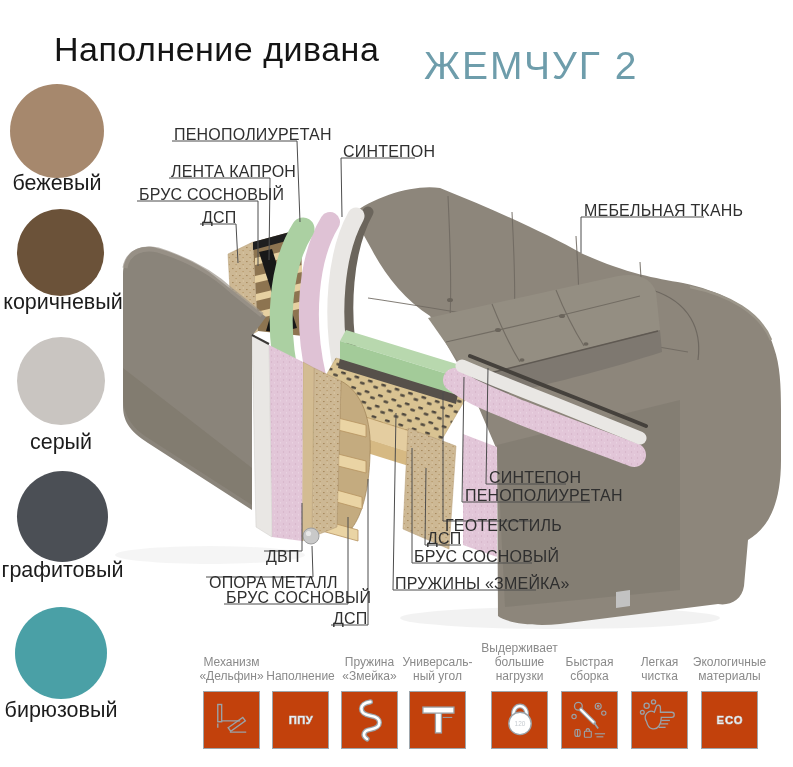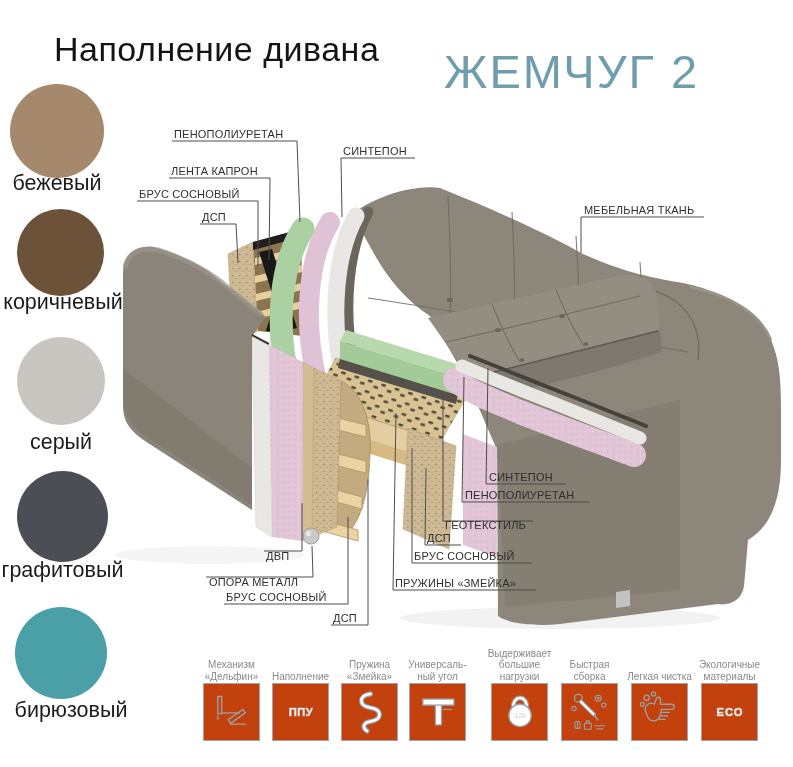--- a/index.html
+++ b/index.html
@@ -1,30 +1,30 @@
 <!DOCTYPE html>
 <html><head>
 <meta charset="utf-8">
 <style>
   html,body{margin:0;padding:0;background:#ffffff;}
   .stage{position:relative;width:793px;height:767px;background:#fff;overflow:hidden;
          font-family:"Liberation Sans", sans-serif;border-radius:13px;}
   .page-title{position:absolute;left:54px;top:30px;font-size:34px;letter-spacing:.5px;
               color:#141414;font-weight:400;}
-  .model-title{position:absolute;left:444px;top:44px;font-size:47px;font-weight:300;
+  .model-title{position:absolute;left:424px;top:44px;font-size:39px;font-weight:300;
                letter-spacing:2px;color:#6e9dab;}
   .swatch{position:absolute;border-radius:50%;}
   .swatch-label{position:absolute;font-size:21.5px;color:#1c1c1c;text-align:center;}
-  .dlabel{position:absolute;font-size:11px;color:#2f2f2f;letter-spacing:.2px;
+  .dlabel{position:absolute;font-size:16px;color:#2f2f2f;letter-spacing:.2px;
           white-space:nowrap;line-height:13px;}
   .sofa-svg{position:absolute;left:0;top:0;}
   .feature{position:absolute;width:57px;}
   .feature-caption{height:33px;display:flex;align-items:flex-end;justify-content:center;
-                   text-align:center;font-size:10px;line-height:1.18;color:#8a8a8a;
-                   white-space:pre-line;margin-bottom:0;width:72px;margin-left:-7.5px;}
+                   text-align:center;font-size:12px;line-height:1.18;color:#8a8a8a;
+                   white-space:pre-line;margin-bottom:8px;width:72px;margin-left:-7.5px;}
   .feature-box{width:55px;height:56px;border:1.5px solid #9ea6ac;display:flex;
                align-items:center;justify-content:center;background:#c2410c;}
 </style>
 </head>
 <body>
 
 <div class="stage">
 
   <div class="page-title">Наполнение дивана</div>
   <div class="model-title">ЖЕМЧУГ 2</div>
@@ -35,21 +35,21 @@
   <div class="swatch" style="left: 17px; top: 209px; width: 87px; height: 87px; background: rgb(107, 82, 57);"></div>
   <div class="swatch-label" style="left:0px;top:290px;width:126px;">коричневый</div>
 
   <div class="swatch" style="left: 17px; top: 337px; width: 88px; height: 88px; background: rgb(201, 197, 193);"></div>
   <div class="swatch-label" style="left:4px;top:430px;width:114px;">серый</div>
 
   <div class="swatch" style="left: 17px; top: 471px; width: 91px; height: 91px; background: rgb(75, 79, 85);"></div>
   <div class="swatch-label" style="left:0px;top:558px;width:125px;">графитовый</div>
 
   <div class="swatch" style="left: 15px; top: 607px; width: 92px; height: 92px; background: rgb(74, 160, 166);"></div>
-  <div class="swatch-label" style="left:10px;top:698px;width:122px;">бирюзовый</div>
+  <div class="swatch-label" style="left:0px;top:698px;width:122px;">бирюзовый</div>
 
   <svg class="sofa-svg" width="793" height="767" viewBox="0 0 793 767">
     <defs>
       <pattern id="speck" width="7" height="7" patternUnits="userSpaceOnUse">
         <rect width="7" height="7" fill="#cdb894"></rect>
         <rect x="1" y="2" width="1.6" height="1.1" fill="#a98c60"></rect>
         <rect x="4.4" y="5" width="1.4" height="1" fill="#b89a6c"></rect>
         <rect x="4.8" y="0.6" width="1" height="0.9" fill="#e4d2ae"></rect>
       </pattern>
       <pattern id="foamPink" width="6" height="6" patternUnits="userSpaceOnUse">

